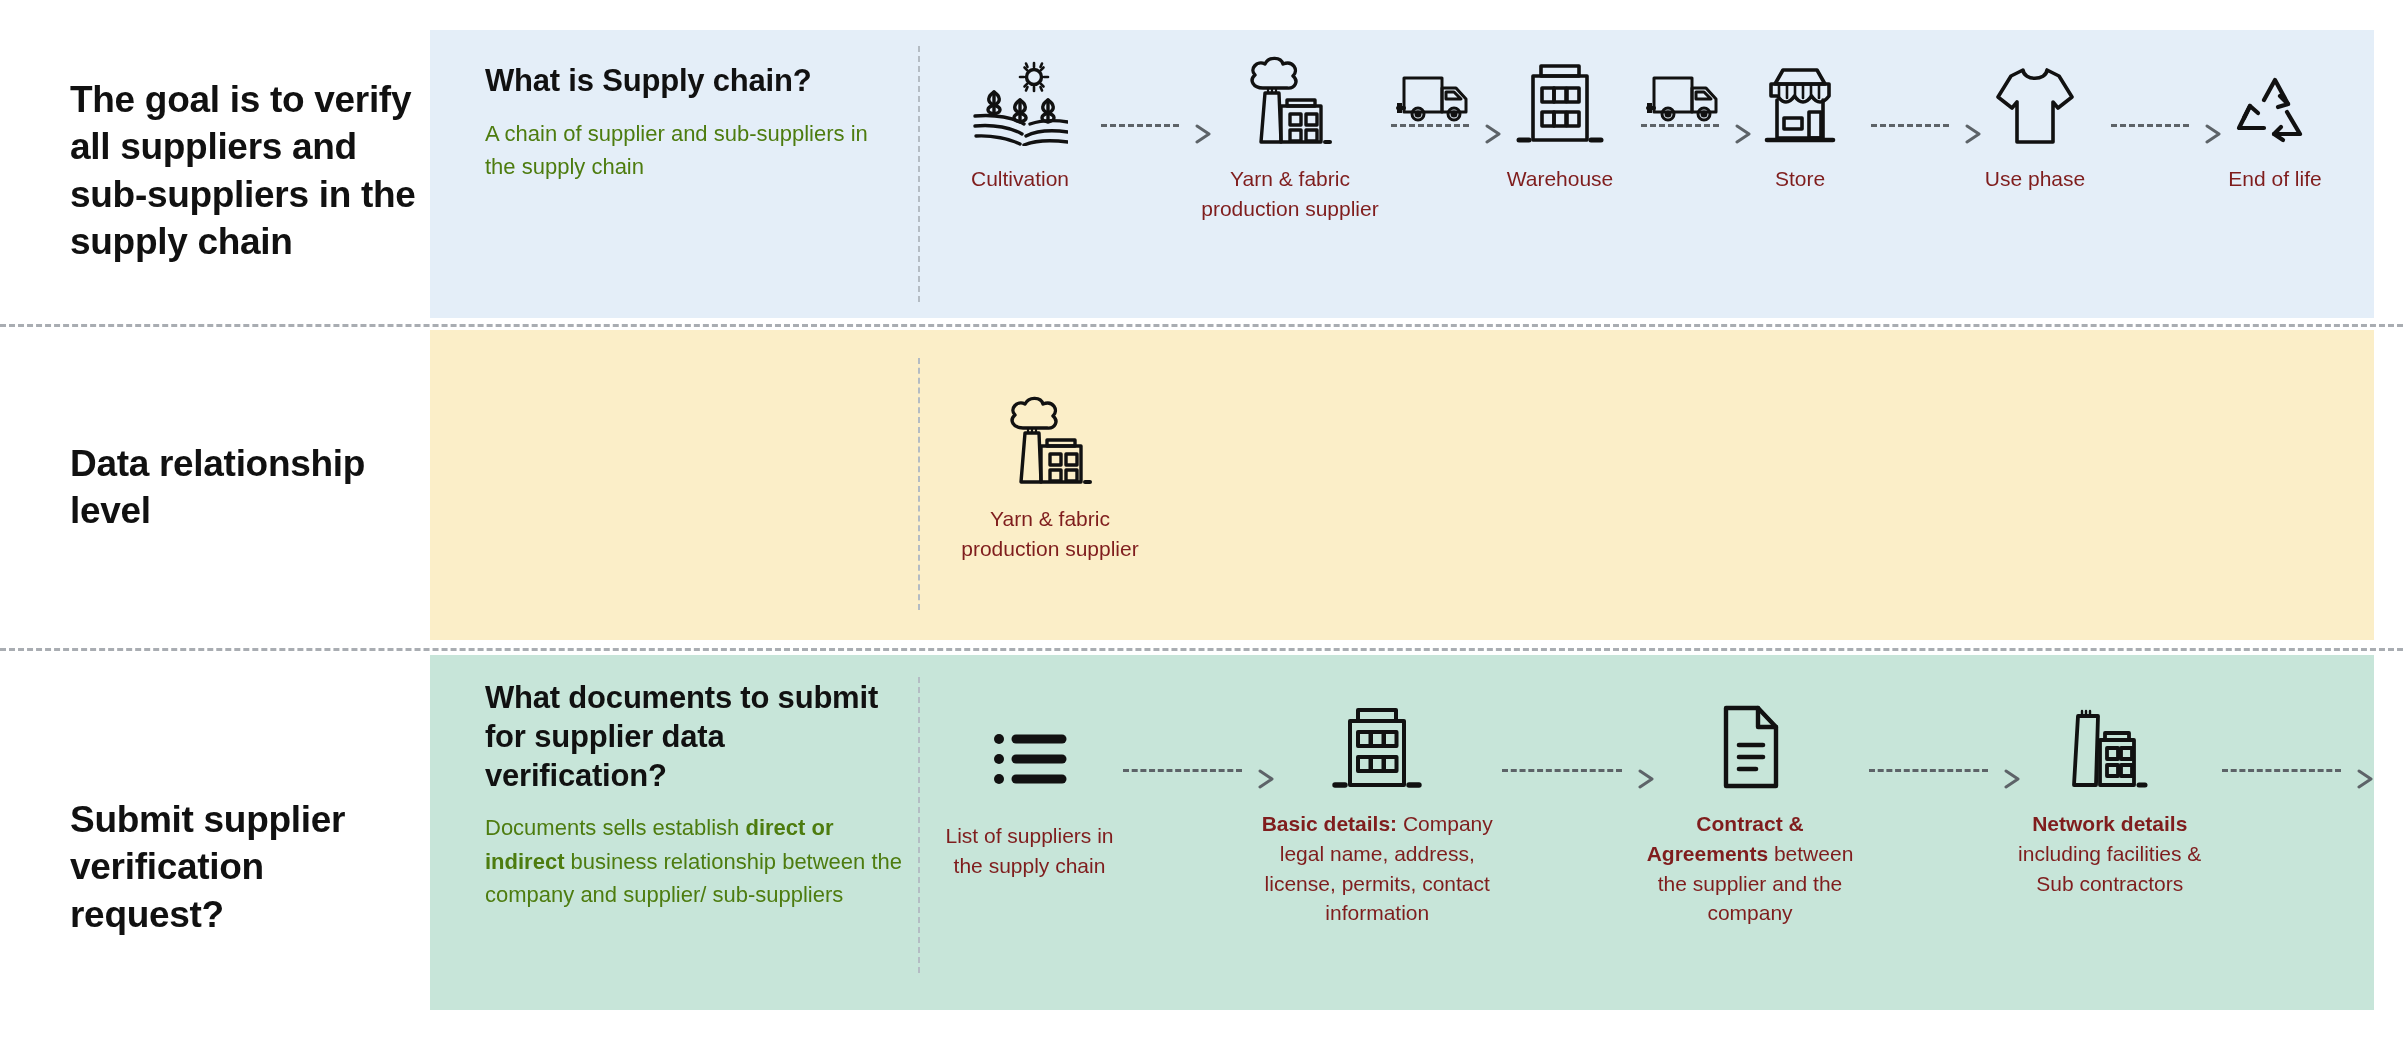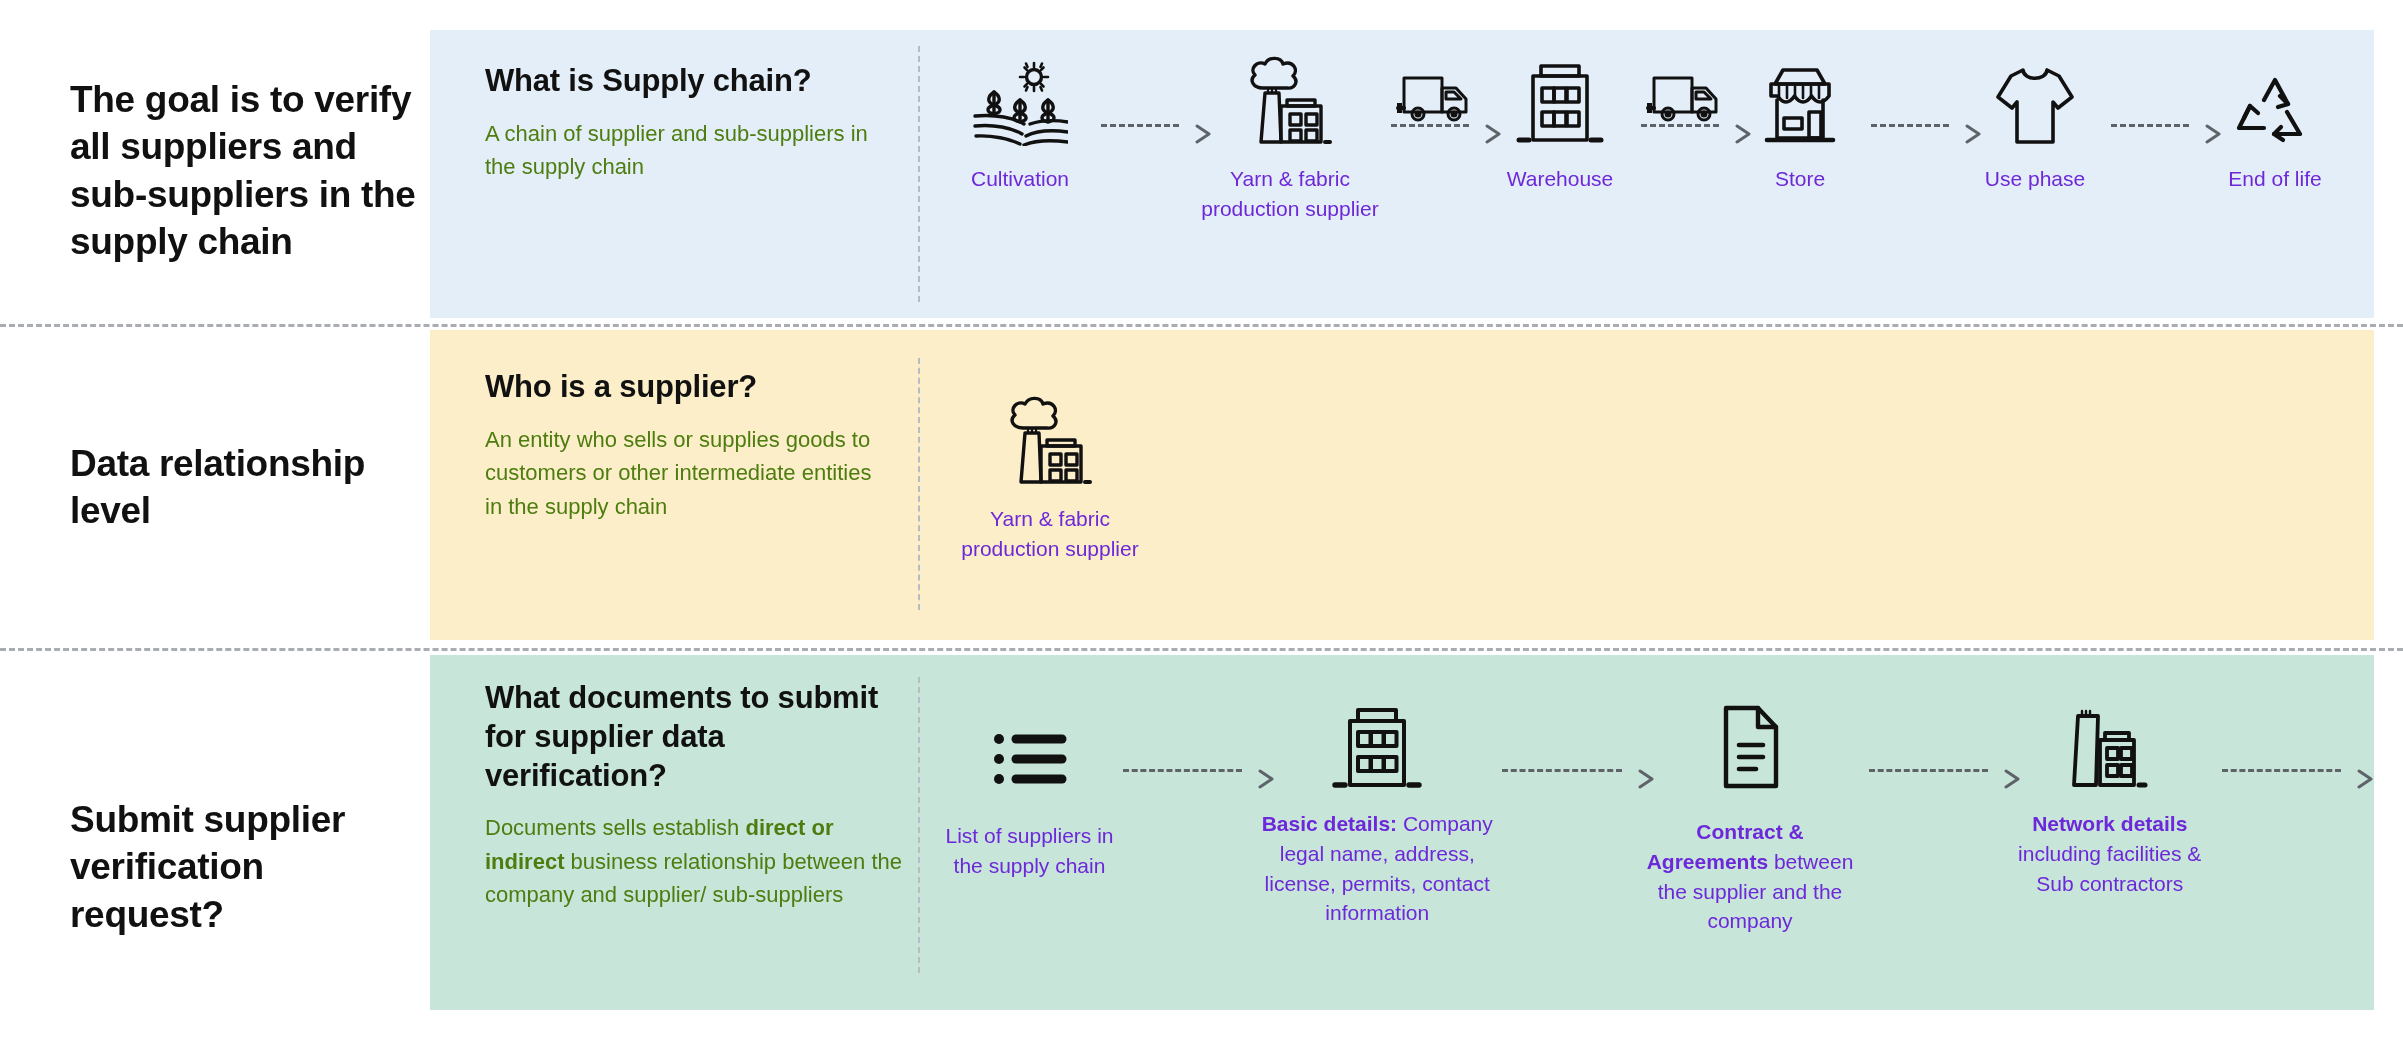--- a/index.html
+++ b/index.html
@@ -83,21 +83,21 @@
   }
   .node .glyph{
     height:96px;
     display:flex;align-items:flex-end;justify-content:center;
   }
   .node .caption{
     margin-top:18px;
     font-size:21px;
     line-height:1.42;
     text-align:center;
-    color:#6d28d9;
+    color:#7f1d1d;
   }
   .node .caption b{font-weight:700;margin-top:48px;}
 
   .arrow{
     flex:1 1 auto;
     height:96px;
     position:relative;
     min-width:40px;
   }
   .arrow .line{
@@ -354,24 +354,20 @@
 
   <div class="divider-h" style="top:324px;"></div>
 
   <div class="row" style="top:330px;height:320px;">
 
     <div class="row-label" style="top:110px;">Data relationship level</div>
 
     <div class="panel yellow" style="top:0;height:310px;">
       <div class="panel-inner">
 
-        <div class="textcol" style="top:38px;">
-          <div class="q-title">Who is a supplier?</div>
-          <div class="q-body">An entity who sells or supplies goods to customers or other intermediate entities in the supply chain</div>
-        </div>
 
         <div class="divider-v" style="left:488px;top:28px;height:252px;"></div>
 
         <div class="flow" style="left:515px;top:60px;width:280px;">
           <div class="node" style="width:210px;">
             <div class="glyph">
               <svg width="110" height="92" viewBox="0 0 110 92" fill="none" stroke="#111" stroke-width="3.4" stroke-linecap="round" stroke-linejoin="round">
                 <path d="M28 34 C18 34 14 26 20 21 C14 15 22 6 30 10 C34 2 46 3 48 10 C58 6 64 16 58 22 C64 27 60 35 52 34 Z"></path>
                 <path d="M30 39 L26 88 L46 88 L44 39 Z"></path>
                 <g stroke-width="2.2">
@@ -463,21 +459,21 @@
 
           <div class="arrow">
             <div class="line"></div>
             <div class="head">
                 <svg width="18" height="20" viewBox="0 0 18 20" fill="none" stroke="#5d6368" stroke-width="3" stroke-linecap="round" stroke-linejoin="round">
                   <path d="M2 2 L14 10 L2 18"></path>
                 </svg>
               </div>
           </div>
 
-          <div class="node" style="width:225px;gap:8px;">
+          <div class="node" style="width:225px;">
             <div class="glyph">
               <svg width="68" height="88" viewBox="0 0 68 88" fill="none" stroke="#111" stroke-width="4.4" stroke-linecap="round" stroke-linejoin="round">
                 <path d="M10 5 L42 5 L60 24 L60 83 L10 83 Z"></path>
                 <path d="M42 5 L42 24 L60 24"></path>
                 <line x1="23" y1="42" x2="47" y2="42" stroke-width="4.6"></line>
                 <line x1="23" y1="54" x2="47" y2="54" stroke-width="4.6"></line>
                 <line x1="23" y1="66" x2="40" y2="66" stroke-width="4.6"></line>
               </svg>
             </div>
             <div class="caption">

